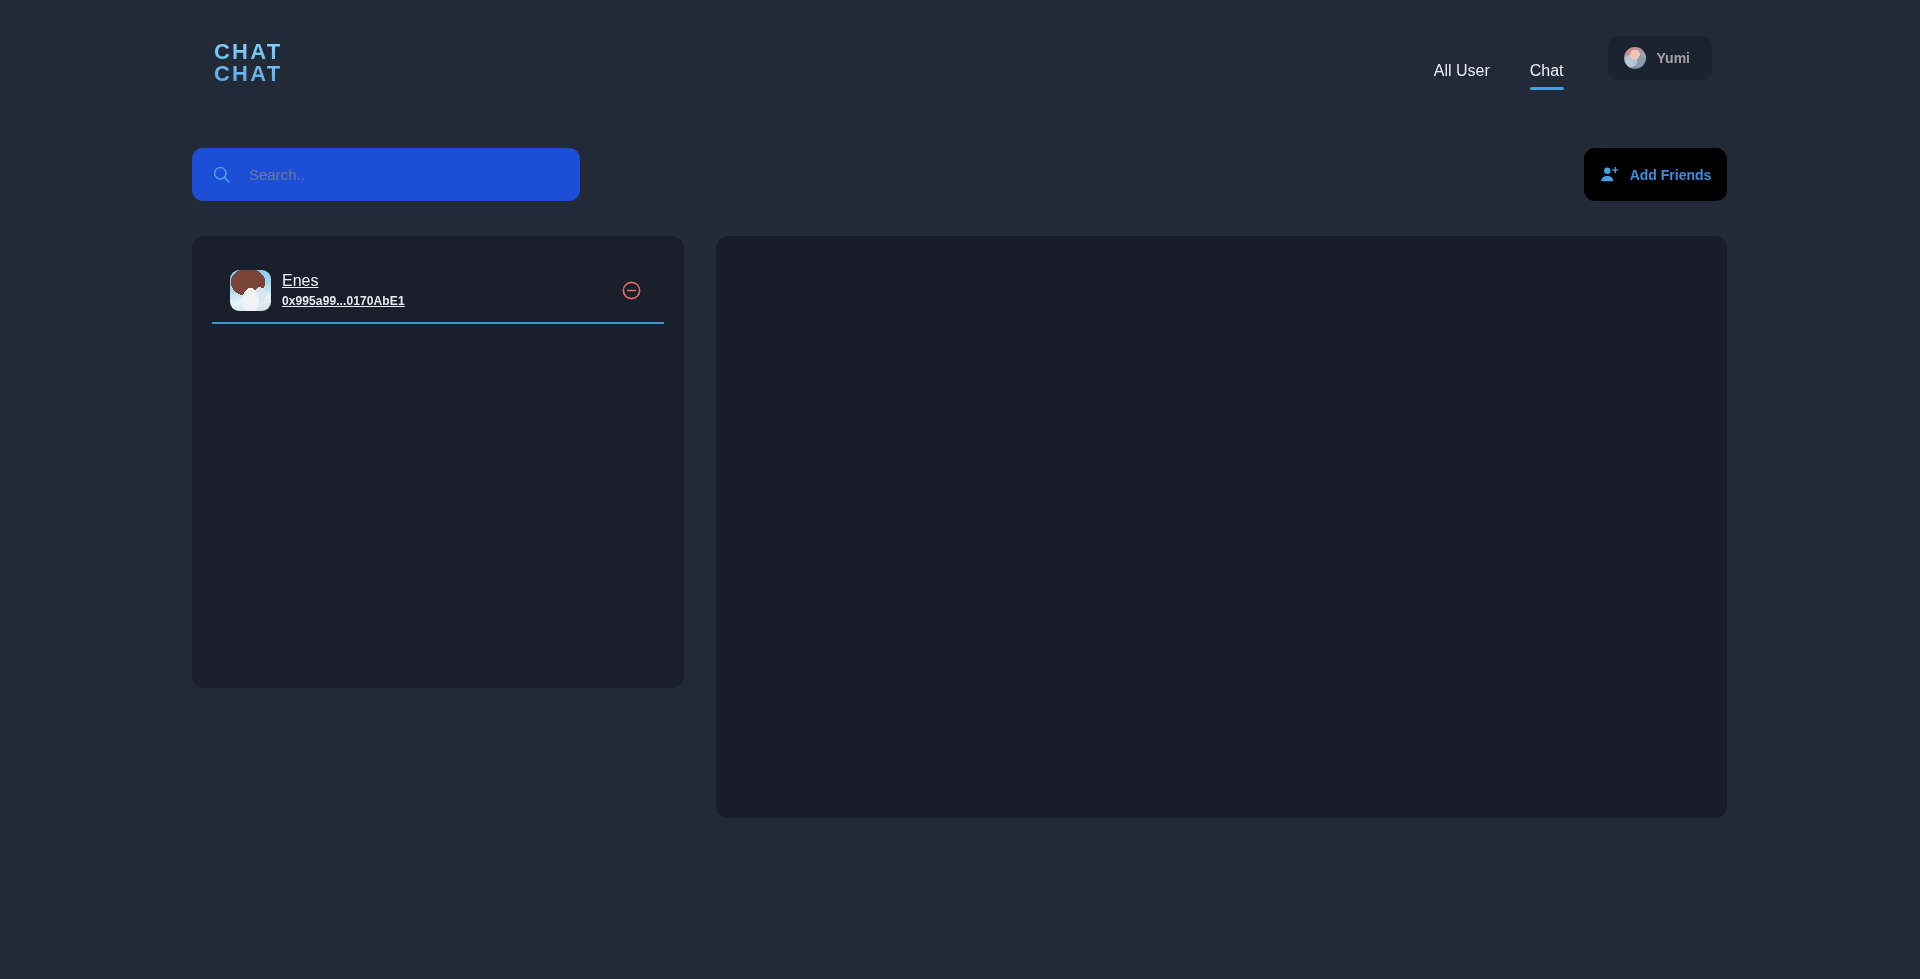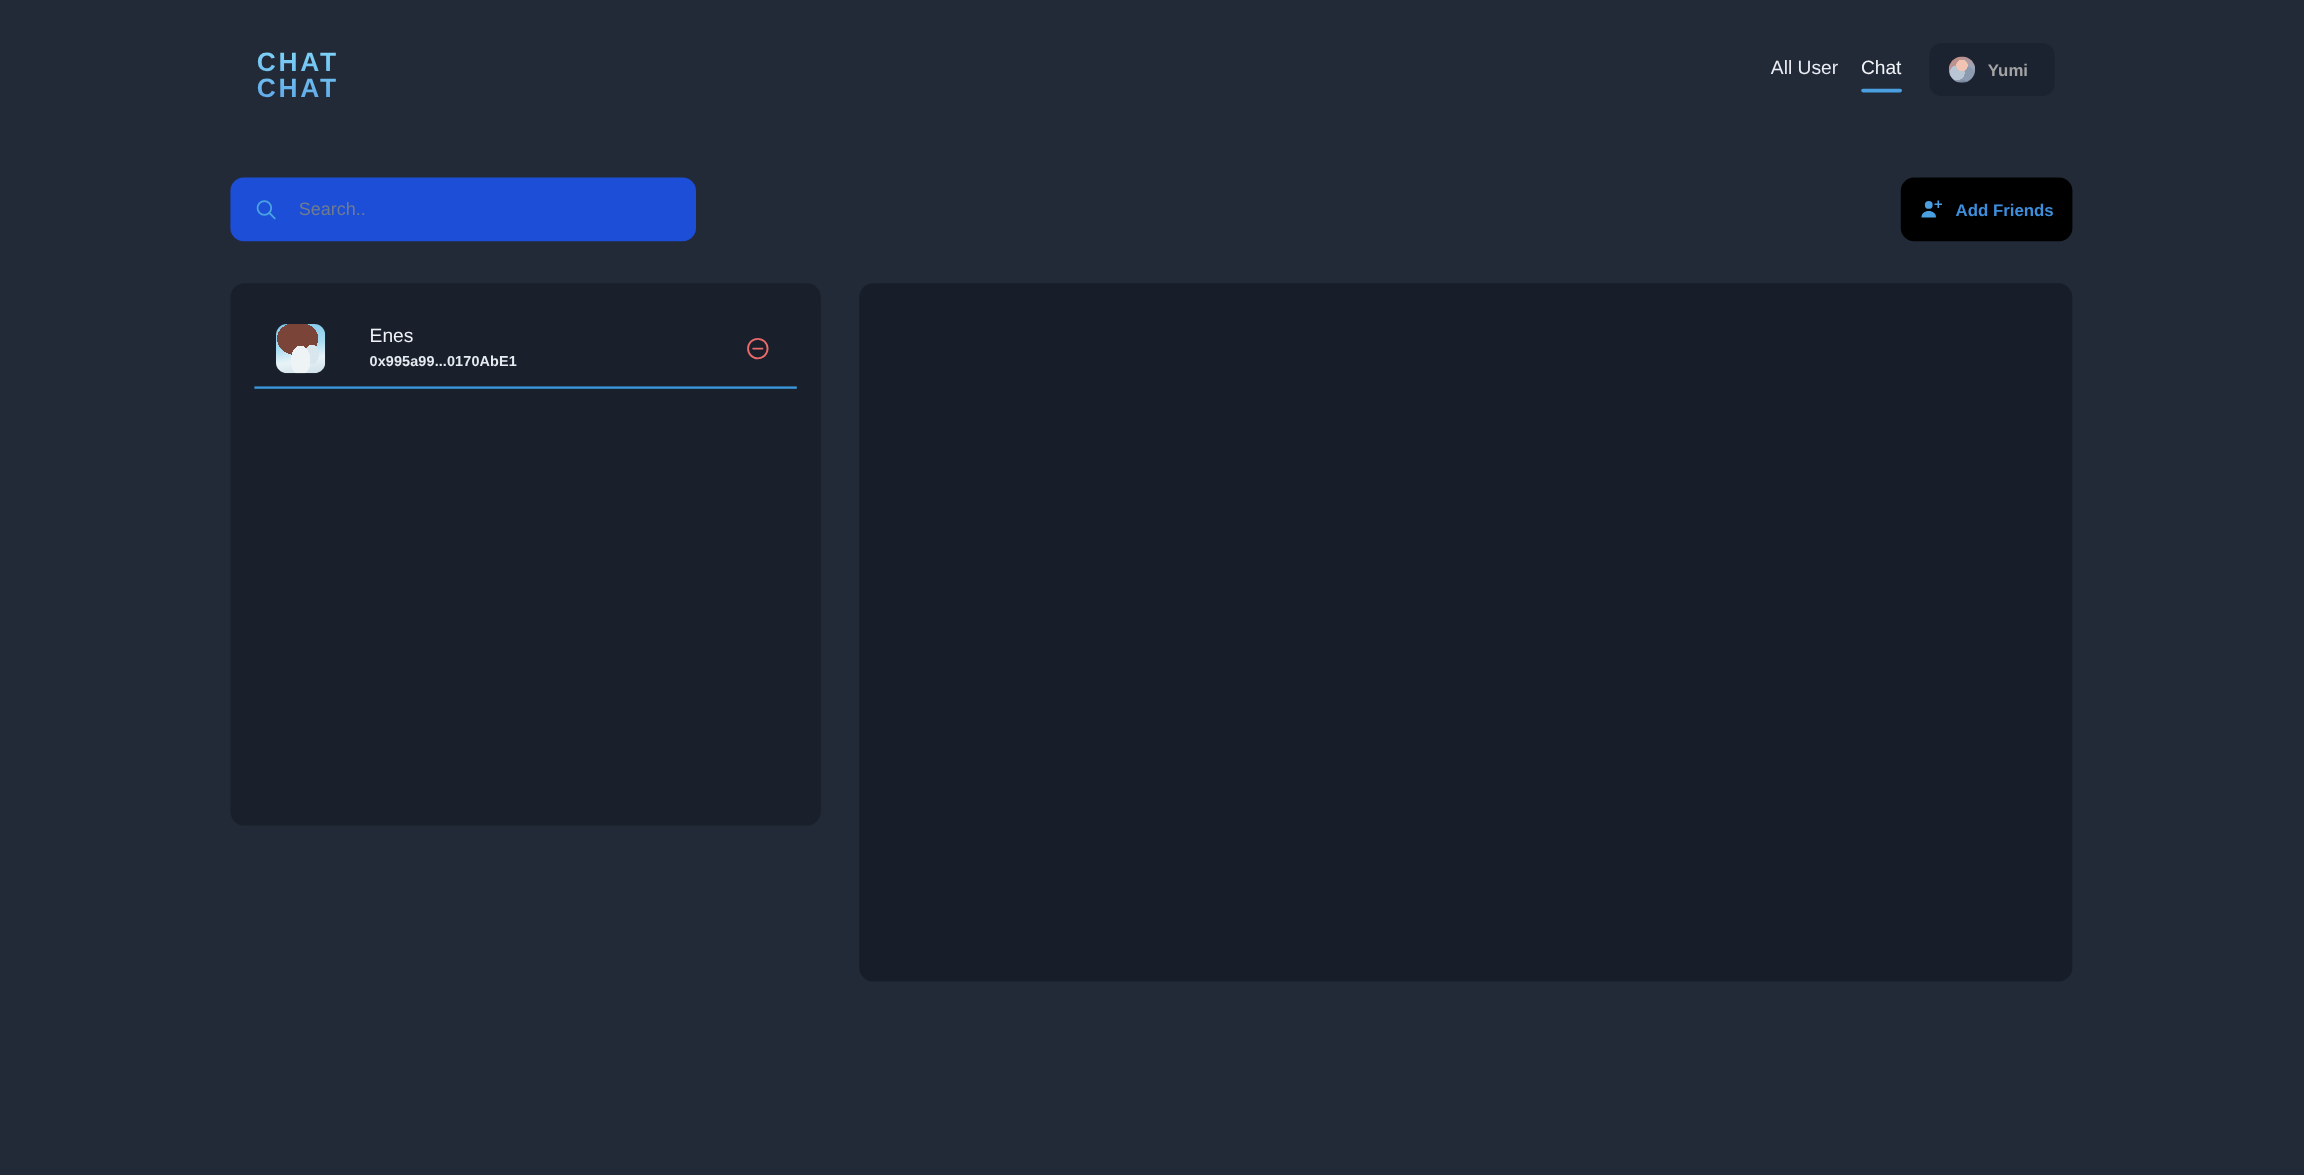--- a/index.html
+++ b/index.html
@@ -42,22 +42,22 @@
     -webkit-text-fill-color: transparent;
     text-align: left;
   }
   .logo span { display:block; }
 
   .nav {
     position: absolute;
     right: 208px;
     top: 36px;
     display: flex;
-    align-items: center;
-    gap: 19px;
+    align-items: flex-end;
+    gap: 40px;
   }
 
   .nav-link {
     font-size: 16px;
     color: #e9edf3;
     text-decoration: none;
     position: relative;
     padding-bottom: 10px;
     cursor: pointer;
     white-space: nowrap;
@@ -217,26 +217,27 @@
   .avatar-asami::after {
     content: "";
     display: block;
     width: 100%; height: 100%;
     background:
       radial-gradient(ellipse 16% 20% at 52% 60%, #caa893 0 100%, transparent 100%),
       radial-gradient(ellipse 30% 22% at 62% 88%, #8d7a66 0 100%, transparent 100%);
   }
 
   .friend-meta {
-    margin-left: 37px;
+    margin-left: 11px;
     display: flex;
     flex-direction: column;
     gap: 4px;
     flex: 1;
     min-width: 0;
+    text-decoration: underline;
   }
 
   .friend-name {
     font-size: 16px;
     color: #f0f3f7;
     line-height: 18px;
   }
 
   .friend-address {
     font-size: 12px;

